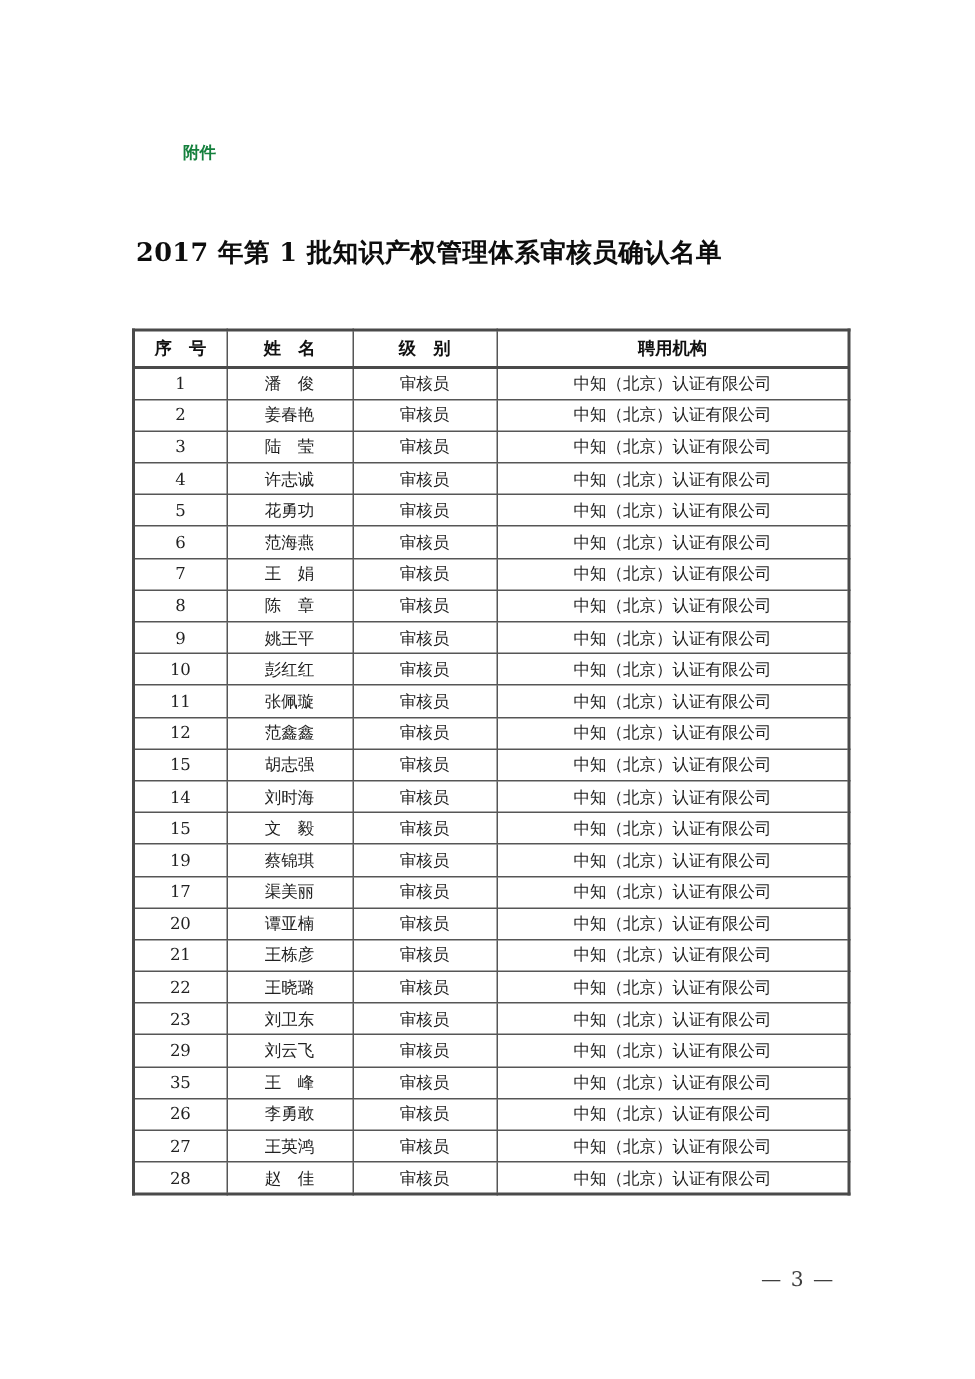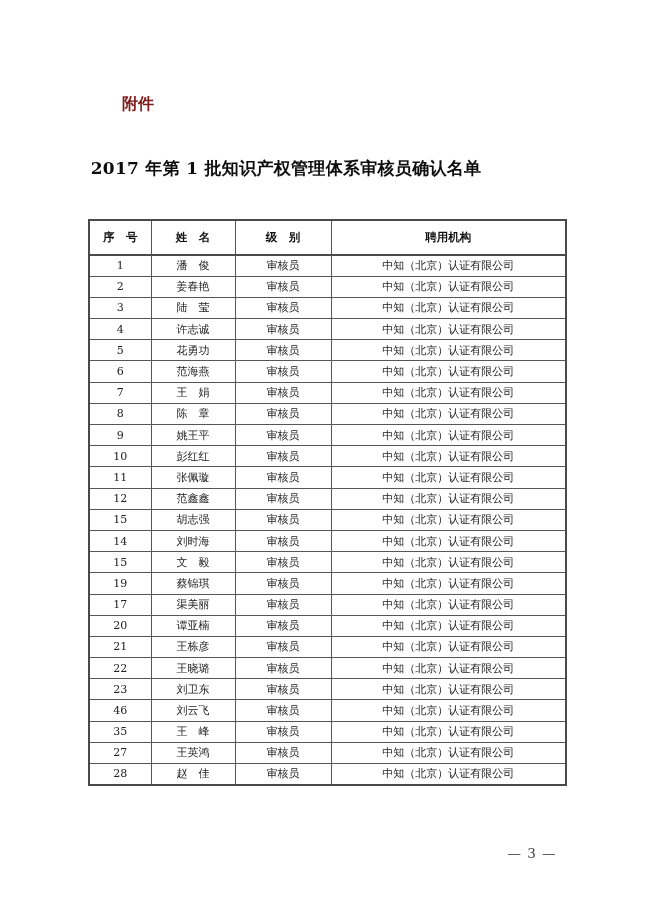--- a/index.html
+++ b/index.html
@@ -10,22 +10,22 @@
     color:#1c1c1c;
     font-family:"DejaVu Serif", serif;
     overflow:hidden;
   }
   .attachment-label {
     position:absolute;
     left:90px;
     top:94px;
     font-family:"DejaVu Sans", sans-serif;
     font-weight:bold;
-    font-size:16px;
-    color:#7f1d1d;
+    font-size:11px;
+    color:#15803d;
     padding-left:32px;
   }
   .doc-title {
     position:absolute;
     top:157px;
     left:0;
     width:572px;
     text-align:center;
     font-weight:bold;
     font-size:17px;
@@ -42,21 +42,21 @@
     border:2px solid #4a4a4a;
   }
   table.roster th, table.roster td {
     border:1px solid #565656;
     text-align:center;
     vertical-align:middle;
     padding:0 2px;
     overflow:hidden;
     white-space:nowrap;
   }
-  table.roster thead tr { height:35px; }
+  table.roster thead tr { height:25px; }
   table.roster thead th {
     font-weight:bold;
     font-size:11.5px;
     border-bottom:2px solid #4a4a4a;
     color:#111;
   }
   table.roster tbody tr { height:21.2px; }
   table.roster tbody td {
     font-size:11px;
     color:#222;
@@ -239,33 +239,39 @@
   </tr>
 
   <tr>
     <td class="col-no">23</td>
     <td class="col-name">刘卫东</td>
     <td class="col-level">审核员</td>
     <td class="col-org">中知（北京）认证有限公司</td>
   </tr>
 
   <tr>
-    <td class="col-no">46</td>
+    <td class="col-no">29</td>
     <td class="col-name">刘云飞</td>
     <td class="col-level">审核员</td>
     <td class="col-org">中知（北京）认证有限公司</td>
   </tr>
 
   <tr>
     <td class="col-no">35</td>
     <td class="col-name">王　峰</td>
     <td class="col-level">审核员</td>
     <td class="col-org">中知（北京）认证有限公司</td>
   </tr>
 
+  <tr>
+    <td class="col-no">26</td>
+    <td class="col-name">李勇敢</td>
+    <td class="col-level">审核员</td>
+    <td class="col-org">中知（北京）认证有限公司</td>
+  </tr>
 
   <tr>
     <td class="col-no">27</td>
     <td class="col-name">王英鸿</td>
     <td class="col-level">审核员</td>
     <td class="col-org">中知（北京）认证有限公司</td>
   </tr>
 
   <tr>
     <td class="col-no">28</td>

